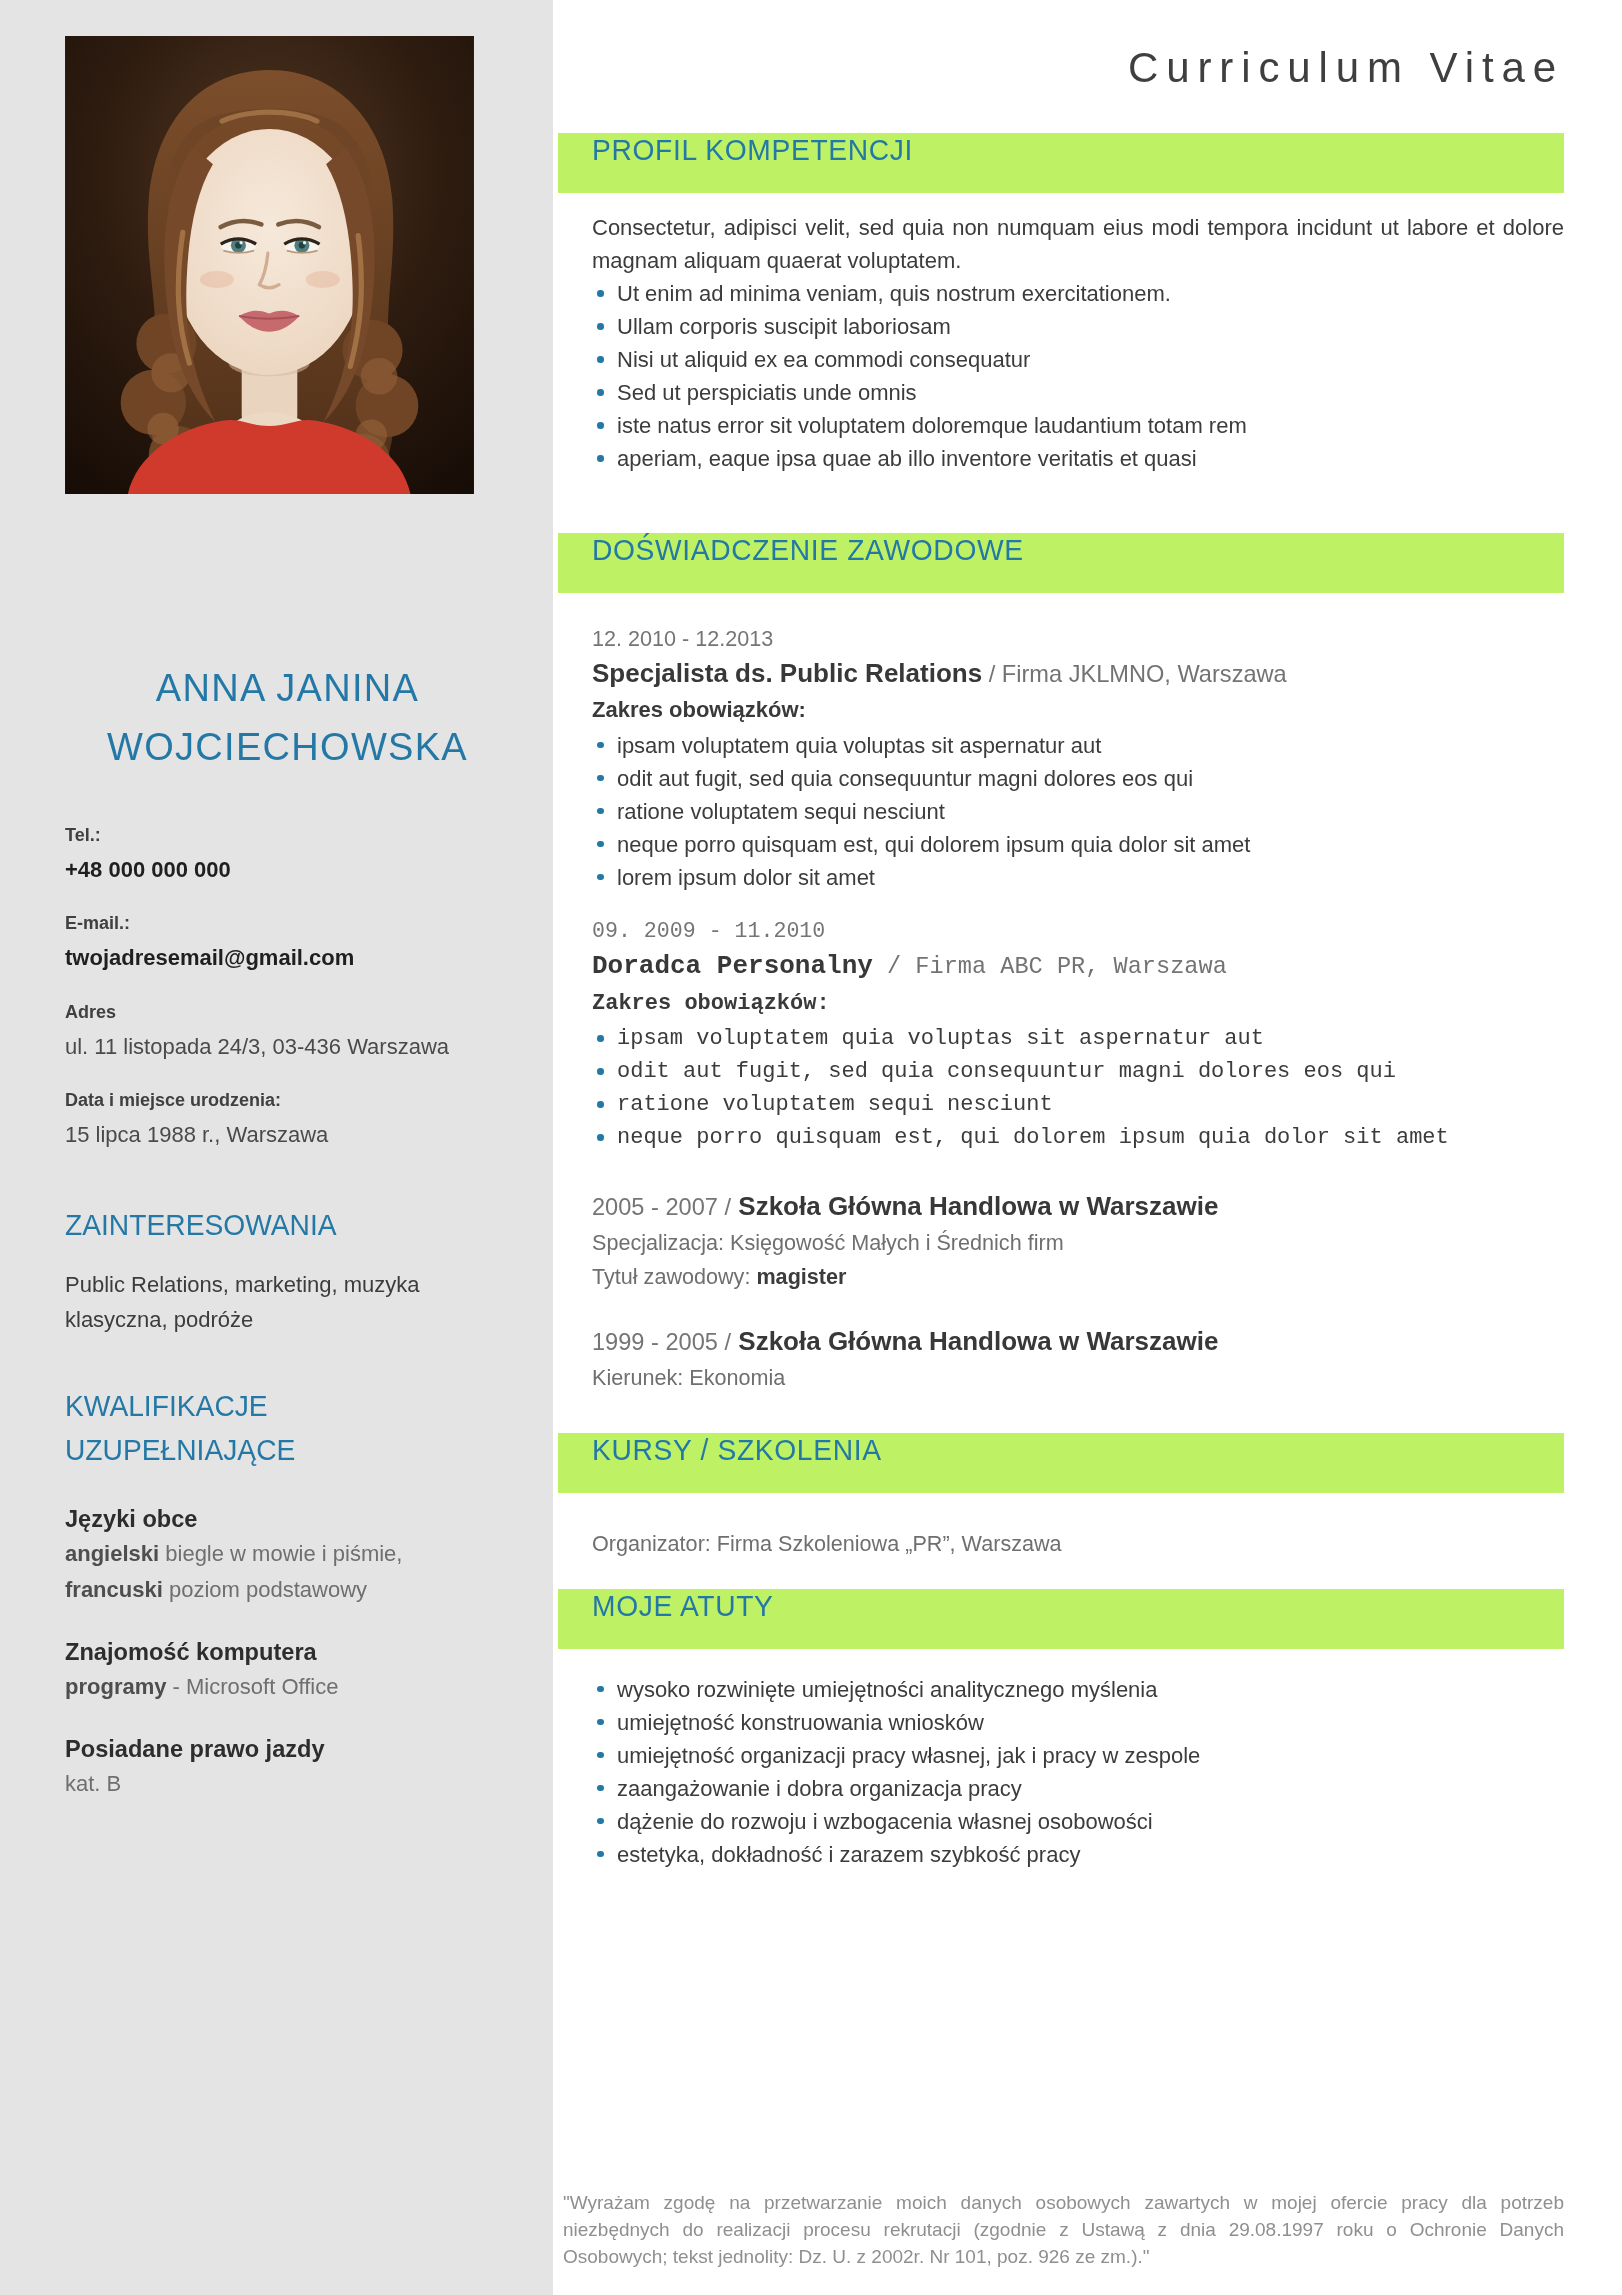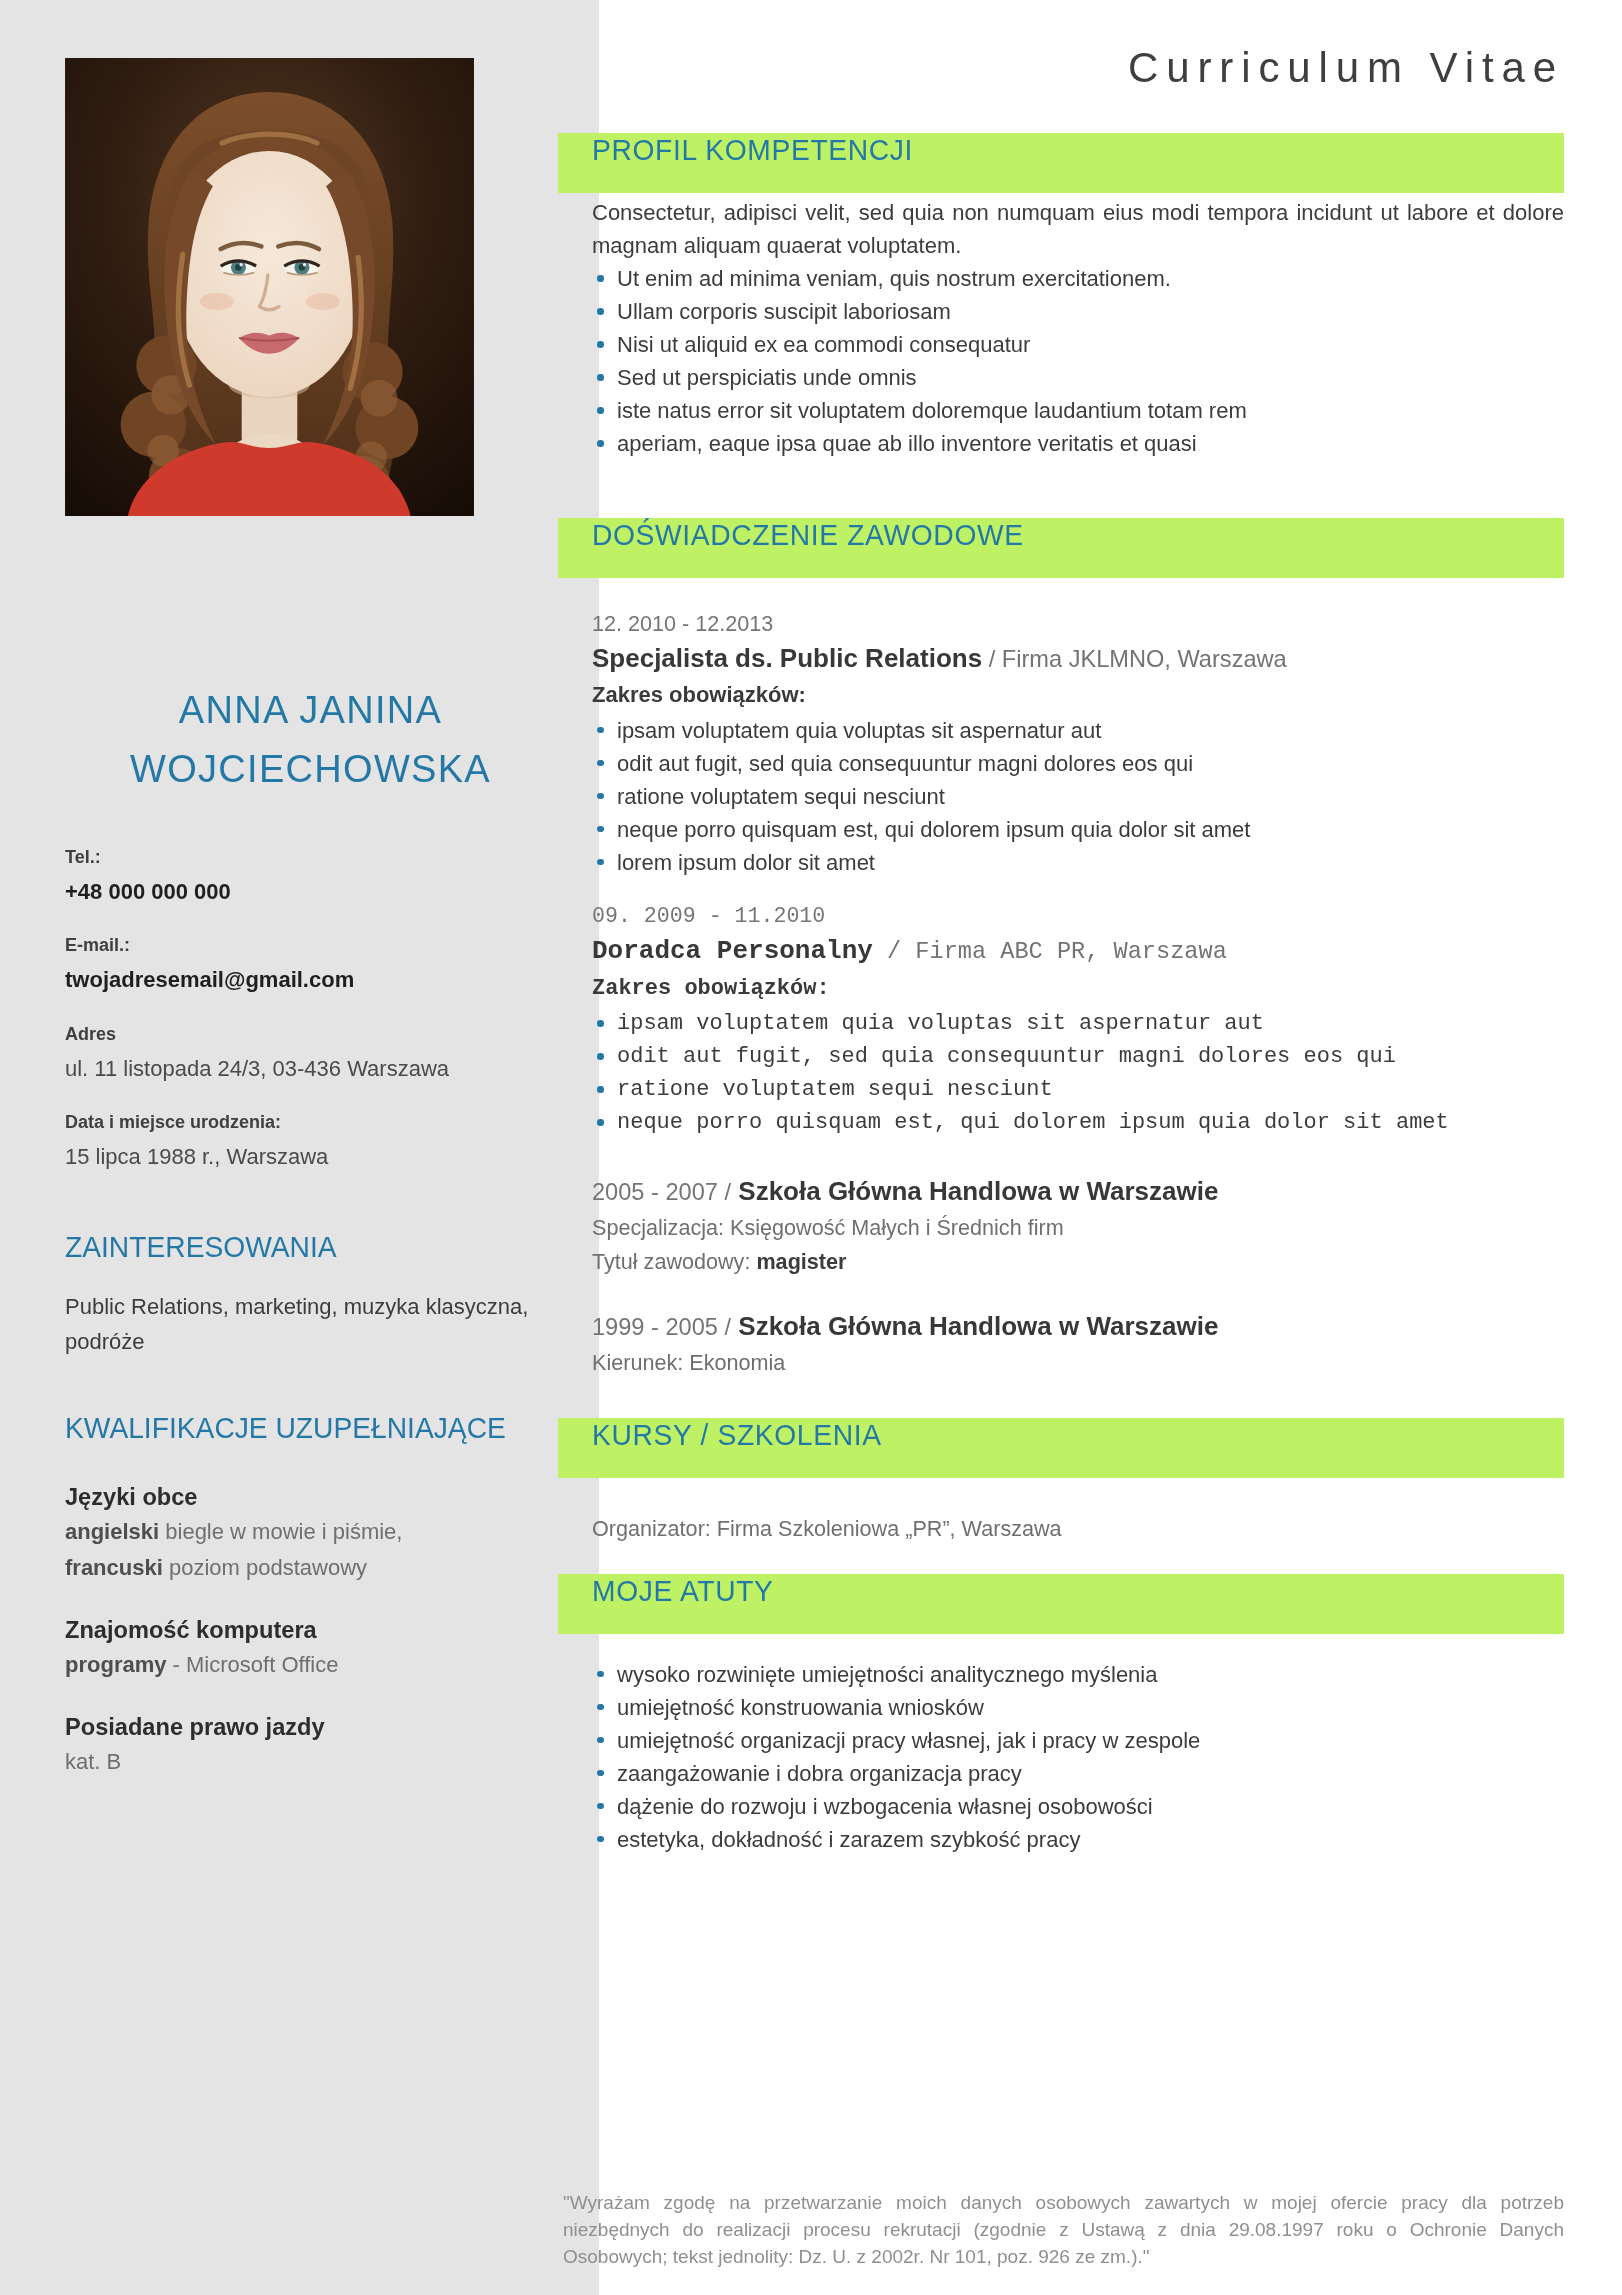--- a/index.html
+++ b/index.html
@@ -4,22 +4,22 @@
 <style>
   * { margin:0; padding:0; box-sizing:border-box; }
   html,body { background:#888; }
   .page {
     position:relative; width:1623px; height:2295px; background:#ffffff;
     font-family:"Liberation Sans", sans-serif; color:#3c3c3c; overflow:hidden;
     margin:0 auto;
   }
   
   .sidebar {
-    position:absolute; left:0; top:0; bottom:0; width:599px;
-    background:#e4e4e4; padding:58px 43px 0 65px;
+    position:absolute; left:0; top:0; bottom:0; width:553px;
+    background:#e4e4e4; padding:36px 43px 0 65px;
   }
   .photo { width:409px; height:458px; display:block; }
   .name {
     margin-top:165px; text-align:center; color:var(--accent);
     font-size:38px; line-height:59px; letter-spacing:1.3px; font-weight:400;
     margin-left:-13px; margin-right:-13px;
   }
   .citem { margin-top:23.6px; }
   .citem.first { margin-top:43px; }
   .clabel { font-size:18px; line-height:31px; font-weight:700; color:#404040; }
@@ -42,21 +42,21 @@
     letter-spacing:7.9px; color:#3f3f3f; font-weight:400;
   }
   .band { height:60px; background:#bef264; display:flex; }
   .band h2 {
     margin-left:34px; font-size:30px; color:var(--accent); font-weight:400;
     letter-spacing:0.7px; transform:scaleX(.94); transform-origin:left center; white-space:nowrap;
   }
   .b1 { margin-top:39px; } .b2 { margin-top:58px; } .b3 { margin-top:44px; }
   .b4 { margin-top:38px; } .b5 { margin-top:29px; }
   .sec { margin-left:34px; width:972px; }
-  .intro { margin-top:3px; font-size:22px; line-height:33px; text-align:justify; color:#3c3c3c; }
+  .intro { margin-top:18px; font-size:22px; line-height:33px; text-align:justify; color:#3c3c3c; }
   ul.dots { list-style:none; }
   ul.dots li { position:relative; padding-left:25px; font-size:22px; line-height:33px; color:#3c3c3c; }
   ul.dots li::before {
     content:""; position:absolute; left:5.2px; top:13px; width:6.5px; height:6.5px;
     border-radius:50%; background:var(--accent);
   }
   ul.dots.gap { margin-top:23.6px; }
   .job { margin-top:31px; }
   .job.second { margin-top:23.6px;font-family:Liberation Mono, monospace; }
   .dates { font-size:21.6px; line-height:29px; color:#757575; }

